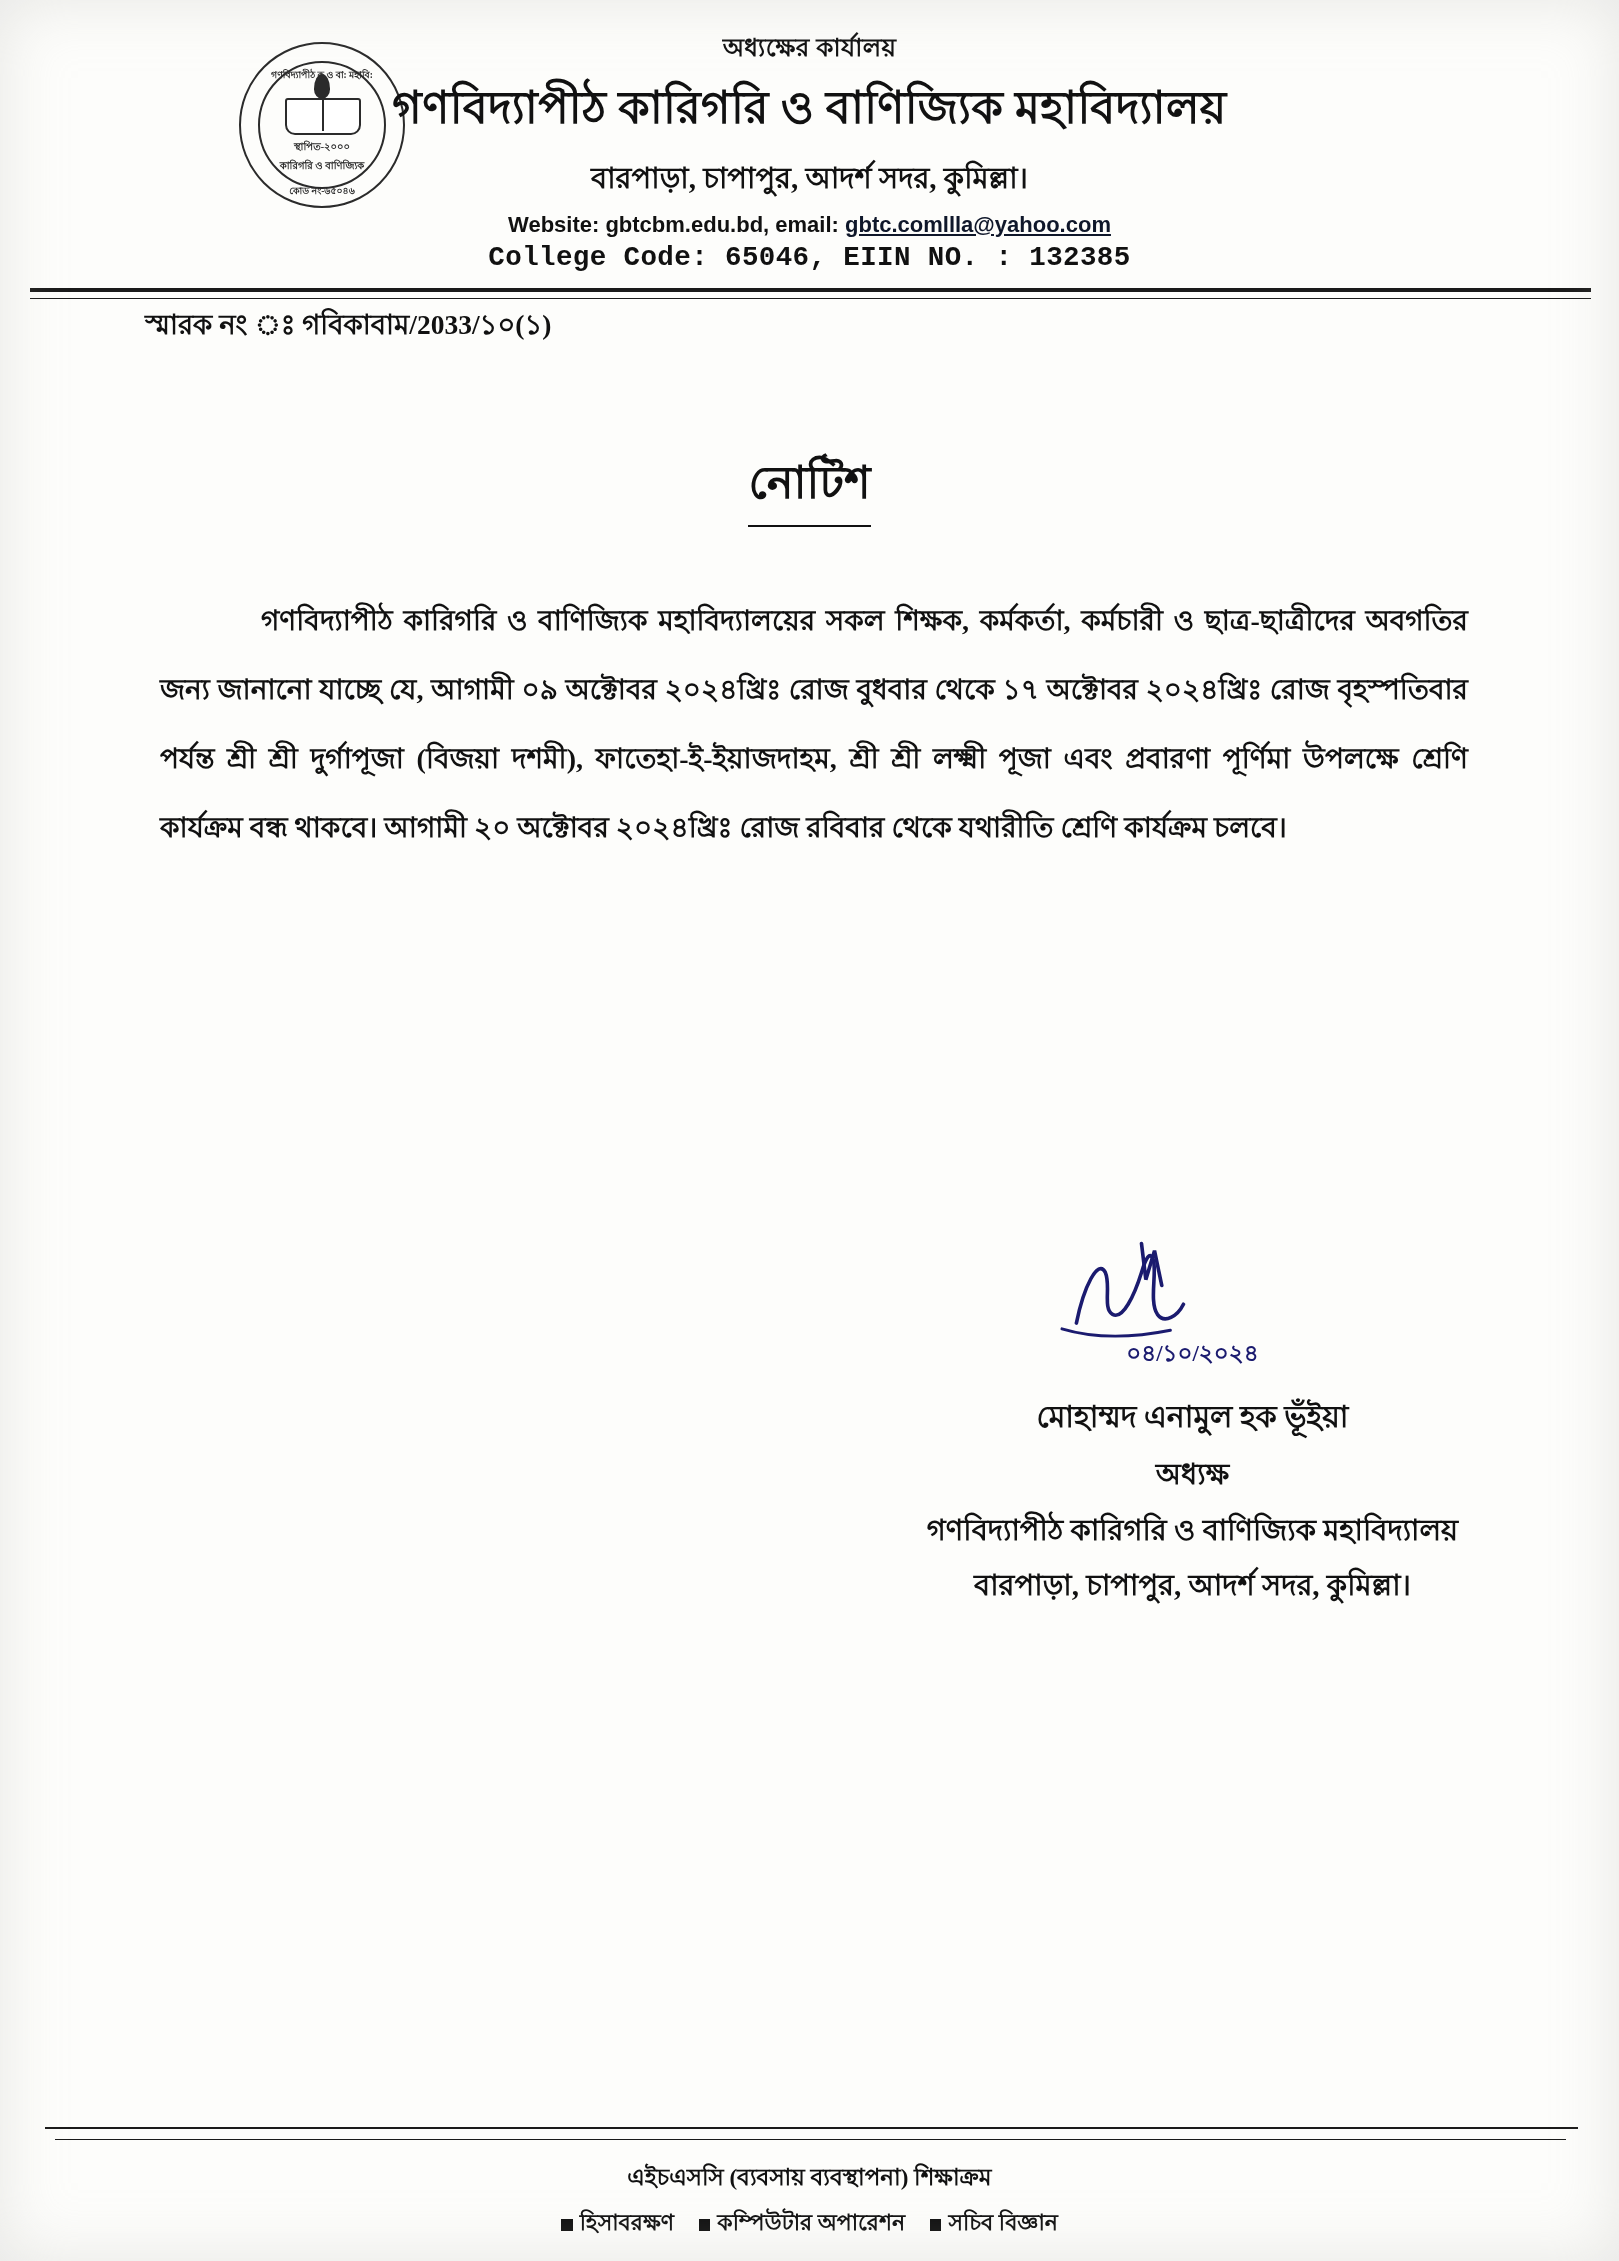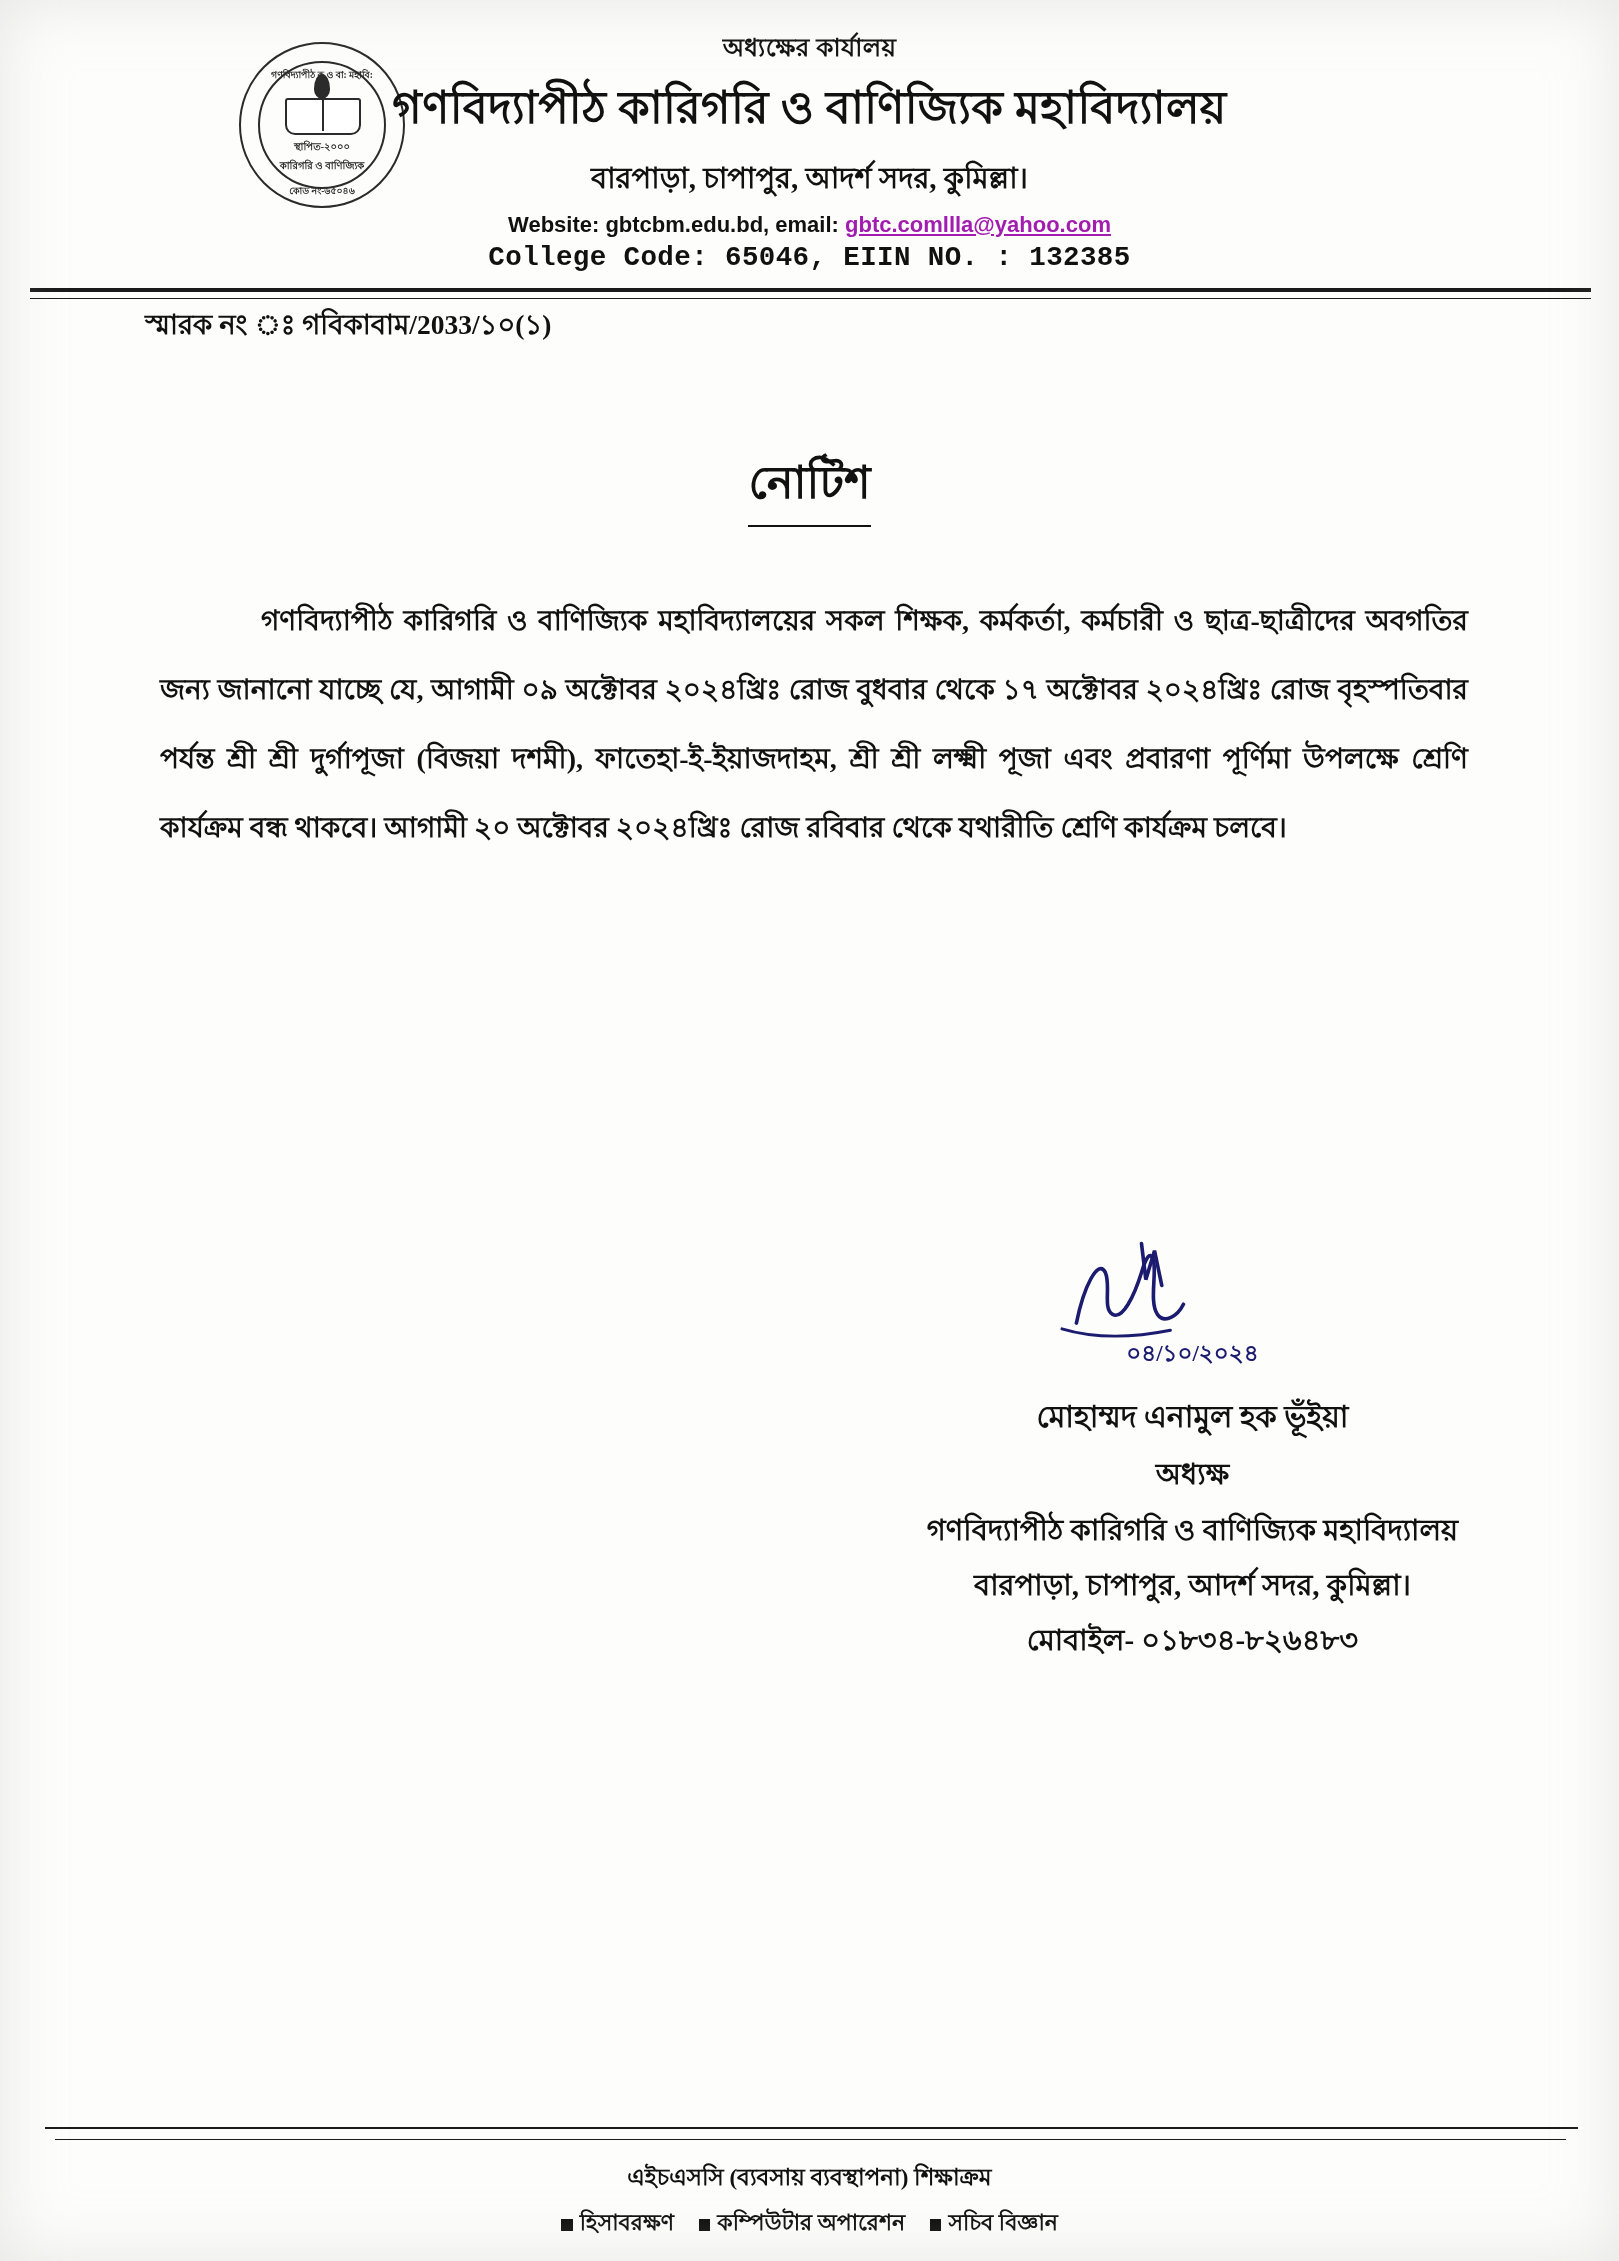--- a/index.html
+++ b/index.html
@@ -46,21 +46,21 @@
     margin-bottom: 7.2px;
   }
   .web-line {
     font-size: 22px;
     font-weight: 600;
     margin-bottom: 4.3px;
     font-family: "Liberation Sans", sans-serif;
   }
   .web-line .mail {
     text-decoration: underline;
-    color: #a21caf;
+    color: #0f172a;
   }
   .mobile-line {
     font-size: 23px;
     font-weight: 700;
     margin-bottom: 5.8px;
   }
   .code-line {
     font-size: 27.5px;
     font-weight: 700;
     font-family: Liberation Mono, monospace;
@@ -369,21 +369,20 @@
         <path d="M60 130 C 70 80, 90 40, 100 60 C 108 78, 96 110, 110 118 C 124 126, 140 92, 150 60 C 156 40, 162 30, 166 42 C 172 58, 160 100, 172 118 C 182 132, 200 120, 208 104" fill="none" stroke="#1b1b6f" stroke-width="5" stroke-linecap="round"></path>
         <path d="M40 138 C 80 150, 130 152, 190 140" fill="none" stroke="#1b1b6f" stroke-width="4" stroke-linecap="round"></path>
         <path d="M150 20 L 156 70 L 168 30 L 178 78" fill="none" stroke="#1b1b6f" stroke-width="5" stroke-linecap="round"></path>
       </svg>
     </div>
     <div class="sign-date">০৪/১০/২০২৪</div>
     <div class="sign-name">মোহাম্মদ এনামুল হক ভূঁইয়া</div>
     <div class="sign-role">অধ্যক্ষ</div>
     <div class="sign-college">গণবিদ্যাপীঠ কারিগরি ও বাণিজ্যিক মহাবিদ্যালয়</div>
     <div class="sign-address">বারপাড়া, চাপাপুর, আদর্শ সদর, কুমিল্লা।</div>
-    <div class="sign-mobile">মোবাইল- ০১৮৩৪-৮২৬৪৮৩</div>
   </div>
 
   <div class="footer-rule-a"></div>
   <div class="footer-rule-b"></div>
   <div class="footer">
     <div class="footer-line1">এইচএসসি (ব্যবসায় ব্যবস্থাপনা) শিক্ষাক্রম</div>
     <div class="footer-line2">
       <span class="sq first"></span><span>হিসাবরক্ষণ</span>
       <span class="sq"></span><span>কম্পিউটার অপারেশন</span>
       <span class="sq"></span><span>সচিব বিজ্ঞান</span>

